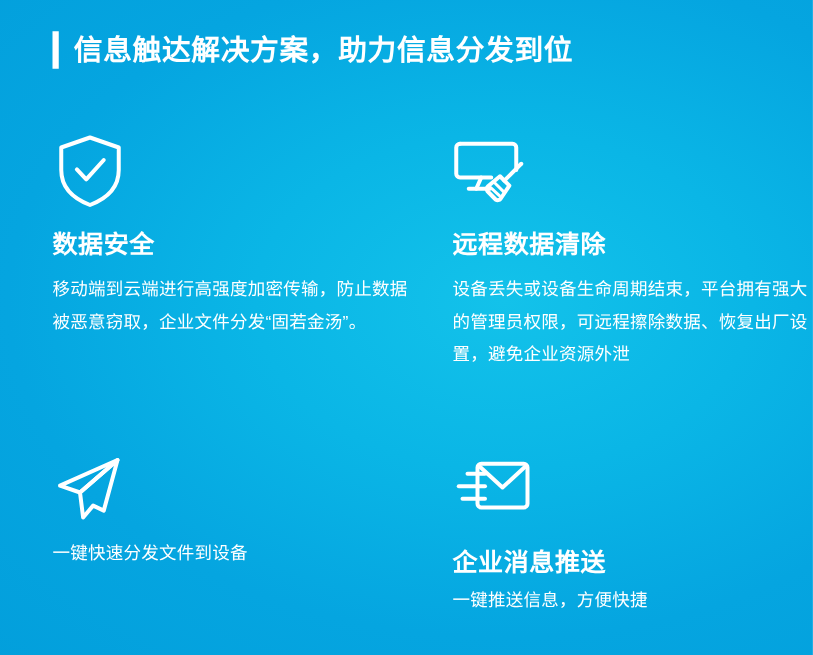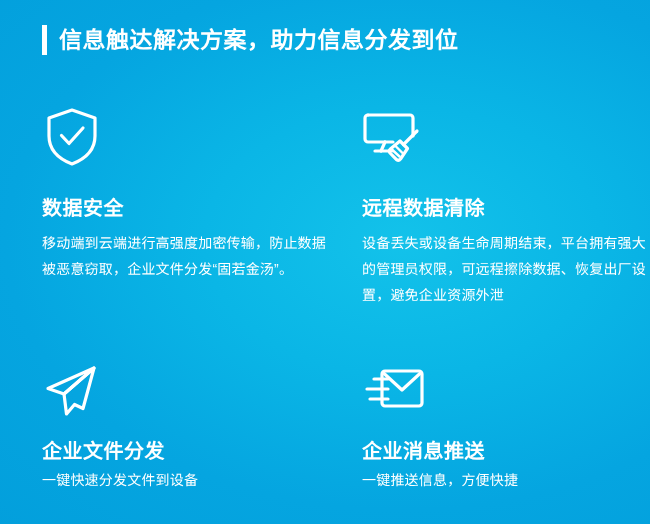--- a/index.html
+++ b/index.html
@@ -65,21 +65,21 @@
     height: 62px;
     display: block;
   }
   .feature-icon svg { display: block; }
 
   .feature-title {
     color: #ffffff;
     font-size: 20px;
     font-weight: bold;
     letter-spacing: 0.5px;
-    margin-top: 28px;
+    margin-top: 16px;
     line-height: 24px;
     white-space: nowrap;
   }
   .feature-desc {
     color: #ffffff;
     font-size: 14px;
     line-height: 26px;
     margin-top: 10px;
     width: 296px;
     letter-spacing: 0.2px;
@@ -125,21 +125,20 @@
     <div class="feature-desc">设备丢失或设备生命周期结束，平台拥有强大的管理员权限，可远程擦除数据、恢复出厂设置，避免企业资源外泄</div>
   </div>
 
   <div class="feature col-left row-bottom">
     <span class="feature-icon">
       <svg width="62" height="58" viewBox="0 0 62 58" fill="none" xmlns="http://www.w3.org/2000/svg">
         <path d="M52 5 L6 25.5 L22 31 L52 5 Z" stroke="#ffffff" stroke-width="3.2" stroke-linejoin="round" fill="none"></path>
         <path d="M52 5 L22 31 L24.5 51 L32.5 41.5 L41 45.5 L52 5 Z" stroke="#ffffff" stroke-width="3.2" stroke-linejoin="round" fill="none"></path>
       </svg>
     </span>
-    <div class="feature-title">企业文件分发</div>
     <div class="feature-desc">一键快速分发文件到设备</div>
   </div>
 
   <div class="feature col-right row-bottom">
     <span class="feature-icon">
       <svg width="66" height="58" viewBox="0 0 66 58" fill="none" xmlns="http://www.w3.org/2000/svg">
         <path d="M23 8 H57 a3 3 0 0 1 3 3 V40 a3 3 0 0 1 -3 3 H23 a3 3 0 0 1 -3 -3 V11 a3 3 0 0 1 3 -3 Z" stroke="#ffffff" stroke-width="3.2" stroke-linejoin="round" fill="none"></path>
         <path d="M21.5 10 L40 27 L58.5 10" stroke="#ffffff" stroke-width="3.2" stroke-linecap="round" stroke-linejoin="round" fill="none"></path>
         <path d="M12 16 H26" stroke="#ffffff" stroke-width="3.2" stroke-linecap="round"></path>
         <path d="M5 26 H26" stroke="#ffffff" stroke-width="3.2" stroke-linecap="round"></path>

